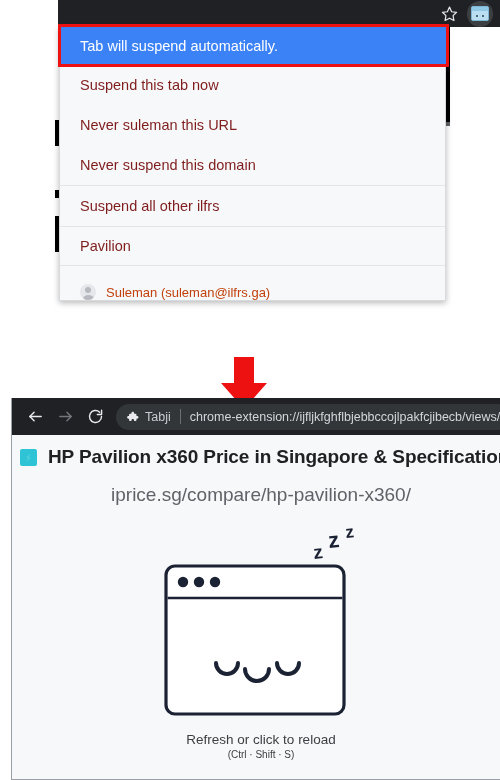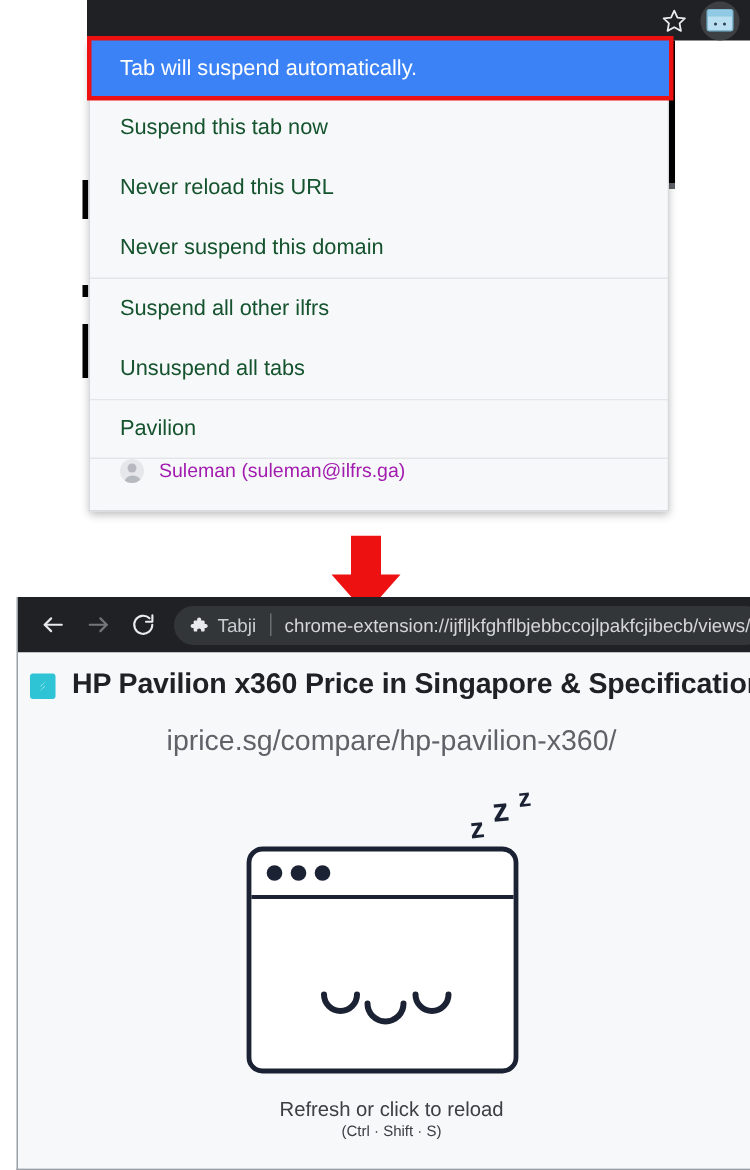--- a/index.html
+++ b/index.html
@@ -106,21 +106,21 @@
     border-top: none;
     box-shadow: 0 2px 6px rgba(0,0,0,0.28);
   }
 
   .menu-item {
     height: 40px;
     display: flex;
     align-items: center;
     padding-left: 20px;
     font-size: 14.5px;
-    color: #14532d;
+    color: #7f1d1d;
     white-space: nowrap;
     background: #f7f8fa;
   }
 
   .menu-item.highlighted {
     background: #3b82f6;
     color: #ffffff;
     outline: 3px solid #ee1111;
     outline-offset: -1px;
     height: 39px;
@@ -134,24 +134,24 @@
     height: 1px;
     background: #e3e5e8;
     margin: 0;
   }
 
   .menu-item.options-row { height: 38px; }
 
   .account-row {
     height: 34px;
     display: flex;
-    align-items: flex-start;
+    align-items: flex-end;
     padding-left: 20px;
     font-size: 13px;
-    color: #a21caf;
+    color: #c2410c;
     background: #f7f8fa;
   }
 
   .avatar {
     width: 16px; height: 16px;
     border-radius: 50%;
     background: #e6e7ea;
     margin-right: 10px;
     position: relative;
     overflow: hidden;
@@ -330,36 +330,33 @@
 
       <div class="menu-item highlighted">
         <span>Tab will suspend automatically.</span>
       </div>
 
       <div class="menu-item">
         <span>Suspend this tab now</span>
       </div>
 
       <div class="menu-item">
-        <span>Never reload this URL</span>
+        <span>Never suleman this URL</span>
       </div>
 
       <div class="menu-item">
         <span>Never suspend this domain</span>
       </div>
 
       <div class="menu-sep"></div>
 
       <div class="menu-item">
         <span>Suspend all other ilfrs</span>
       </div>
 
-      <div class="menu-item">
-        <span>Unsuspend all tabs</span>
-      </div>
 
       <div class="menu-sep"></div>
 
       <div class="menu-item options-row">
         <span>Pavilion</span>
       </div>
 
       <div class="menu-sep"></div>
 
       <div class="account-row">

